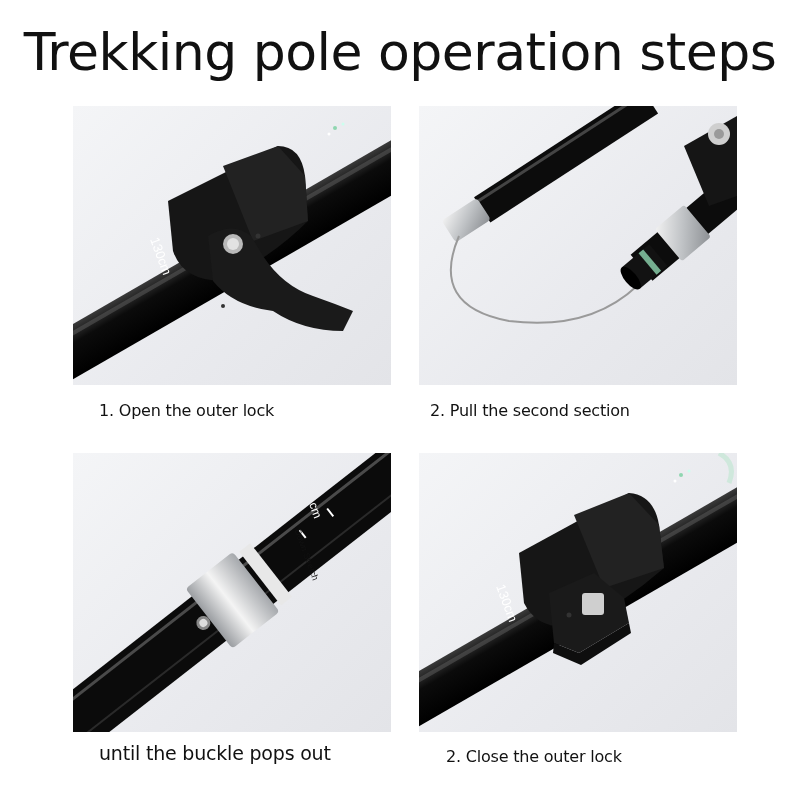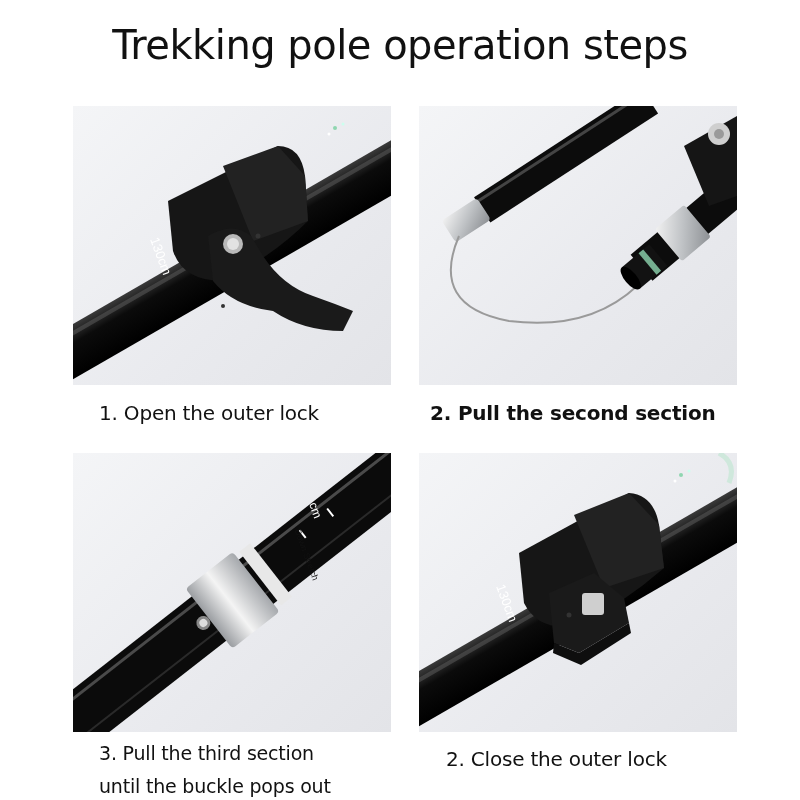--- a/index.html
+++ b/index.html
@@ -1,26 +1,26 @@
 <!DOCTYPE html>
 <html><head>
 <meta charset="utf-8">
 <style>
   html, body { margin:0; padding:0; background:#ffffff; }
   body { width:800px; height:800px; position:relative; overflow:hidden; font-family:"DejaVu Sans", sans-serif; color:#111; }
-  .title { position:absolute; left:0; top:22px; width:800px; text-align:center; font-size:40px; letter-spacing:-0.5px; font-weight:400; }
+  .title { position:absolute; left:0; top:22px; width:800px; text-align:center; font-size:52px; letter-spacing:-0.5px; font-weight:400; }
   .panel { position:absolute; width:318px; height:279px; background:linear-gradient(135deg,#f4f5f7 0%,#e9eaee 60%,#e3e4e8 100%); overflow:hidden; }
   .panel svg { position:absolute; left:0; top:0; width:318px; height:279px; }
   .p1 { left:73px; top:106px; }
   .p2 { left:419px; top:106px; }
   .p3 { left:73px; top:453px; }
   .p4 { left:419px; top:453px; }
-  .cap { position:absolute; font-size:20px; letter-spacing:-0.2px; white-space:nowrap; }
+  .cap { position:absolute; font-size:16px; letter-spacing:-0.2px; white-space:nowrap; }
   .cap1 { left:99px; top:401px; }
-  .cap2 { left:430px; top:401px;font-weight:bold; }
+  .cap2 { left:430px; top:401px; }
   .cap3 { left:99px; top:737px; font-size:19px; line-height:33px; white-space:normal; width:280px; }
   .cap4 { left:446px; top:747px; }
 </style>
 </head>
 <body>
 
 <div class="title">Trekking pole operation steps</div>
 
 <div class="panel p1">
   <svg viewBox="0 0 318 279">
@@ -104,21 +104,20 @@
       <circle cx="118" cy="146" r="7" fill="#888"></circle>
       <circle cx="118" cy="146" r="4" fill="#ddd"></circle>
       <rect x="250" y="132" width="2" height="10" fill="#fff"></rect>
       <rect x="285" y="132" width="2" height="10" fill="#fff"></rect>
     </g>
     <text x="218" y="86" fill="#111" font-size="9" font-family="Liberation Sans, sans-serif" transform="rotate(70 226 84)">Down Stretch</text>
     <text x="234" y="58" fill="#fff" font-size="12" font-family="Liberation Sans, sans-serif" transform="rotate(70 240 56)">cm</text>
   </svg>
 </div>
 <div class="cap cap3">
-  <div>3. Pull the third section</div>
   <div>until the buckle pops out</div>
 </div>
 
 <div class="panel p4">
   <svg viewBox="0 0 318 279">
     <defs>
       <linearGradient id="pole4" x1="0" y1="0" x2="0" y2="1">
         <stop offset="0" stop-color="#3a3a3a"></stop>
           <stop offset="0.35" stop-color="#0b0b0b"></stop>
           <stop offset="1" stop-color="#000"></stop>

